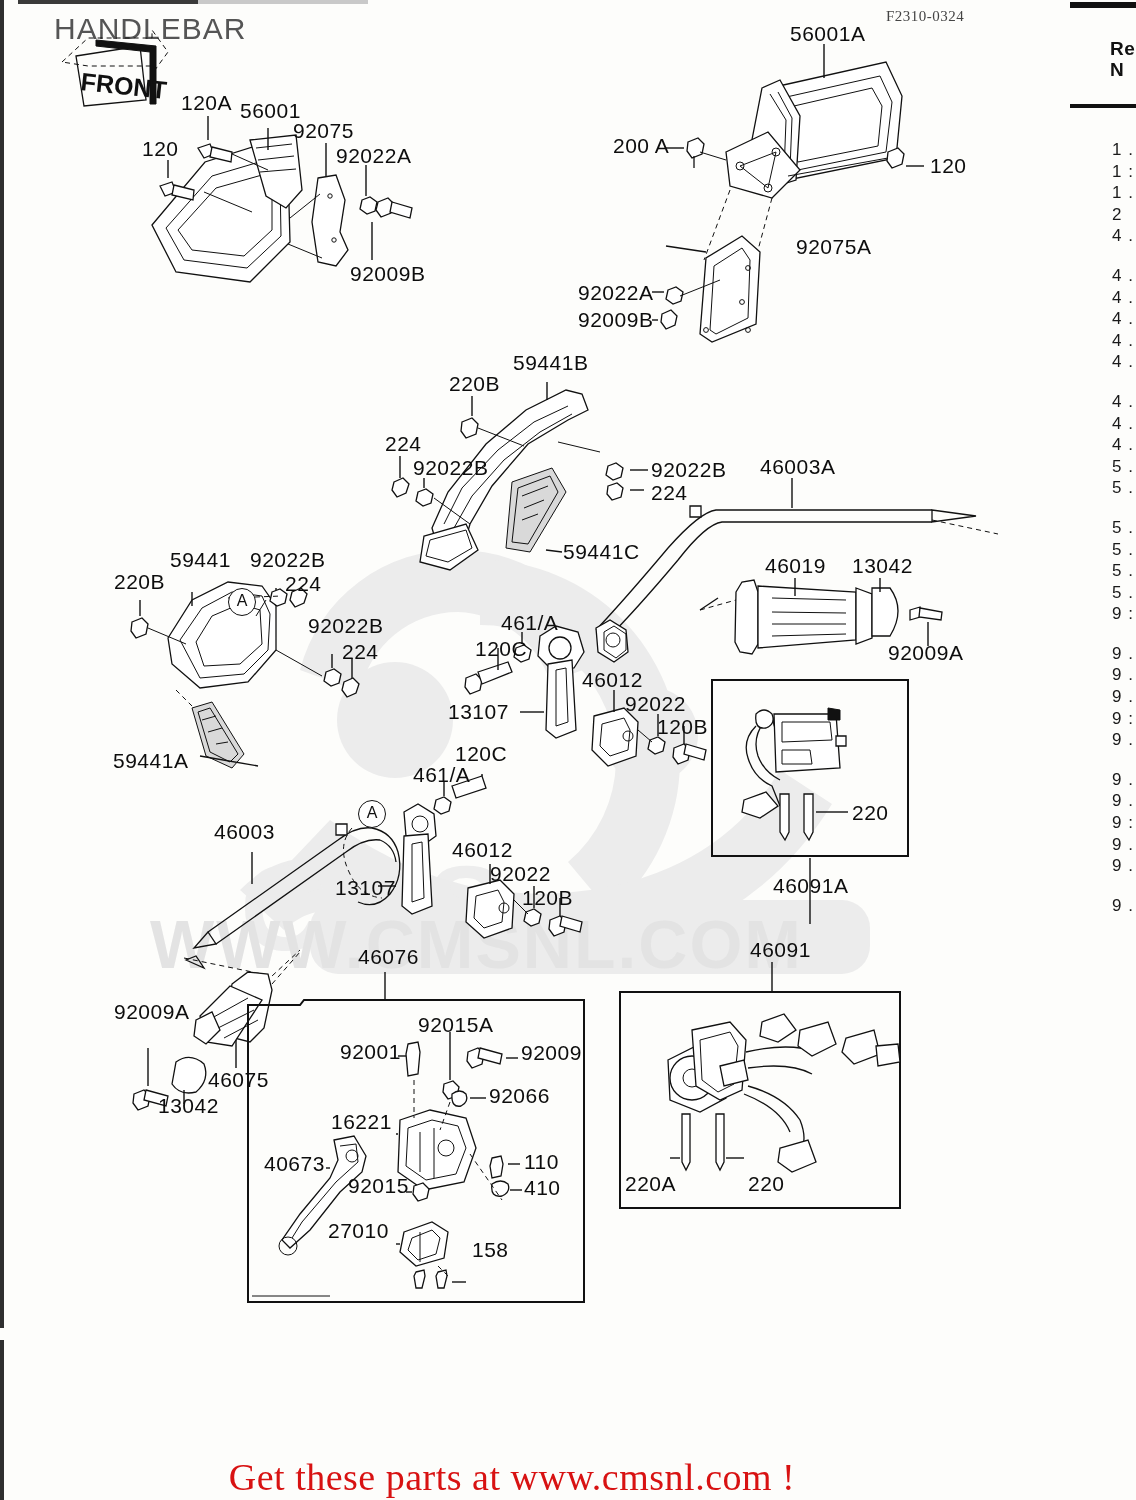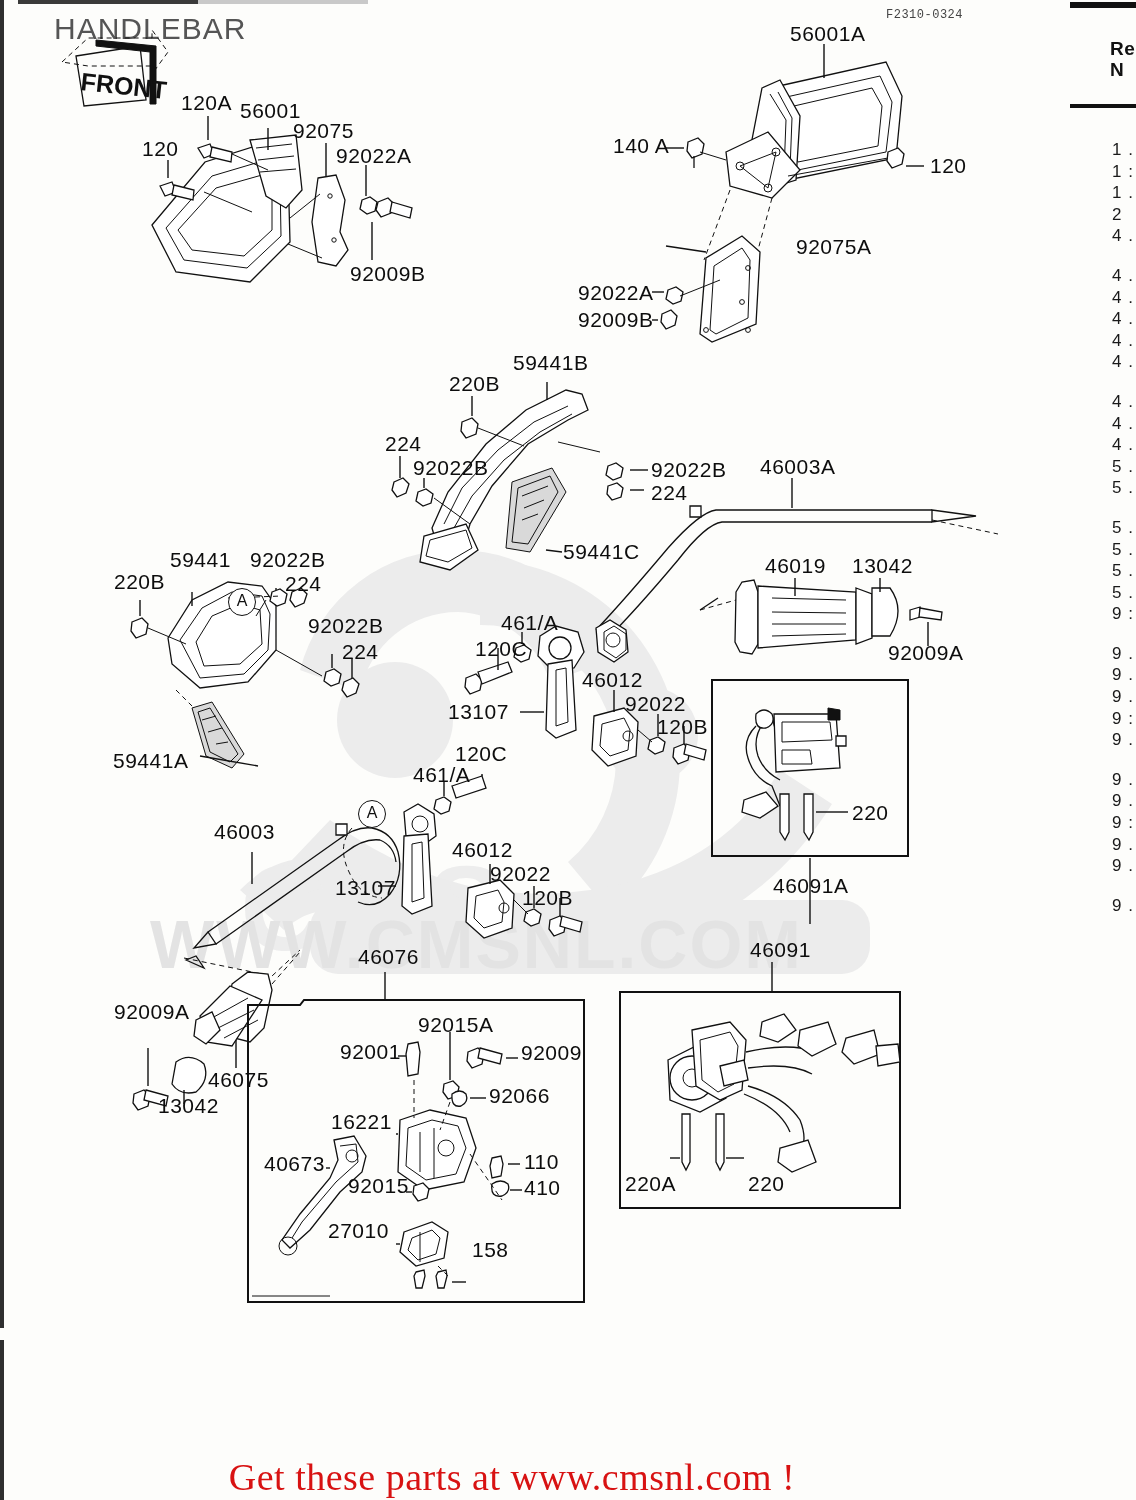--- a/index.html
+++ b/index.html
@@ -22,22 +22,22 @@
   
   .page-title{
     position:absolute;left:30px;top:12px;
     font-size:30px;letter-spacing:1px;color:#555;font-weight:400;
     font-family:"Liberation Sans", sans-serif;
     margin-left:24px;
   }
 
   
   .fiche-code{
-    position:absolute;left:886px;top:8px;font-size:12px;color:#444;
-    font-family:Liberation Mono, monospace;letter-spacing:0.5px;
+    position:absolute;left:886px;top:8px;font-size:15px;color:#444;
+    font-family:Liberation Serif, serif;letter-spacing:0.5px;
   }
 
   
   .parts-col{position:absolute;left:1066px;top:0px;width:70px;height:1060px;overflow:hidden;}
   .pc-rule{position:absolute;left:4px;width:66px;height:4px;background:#111;}
   .pc-head{
     position:absolute;left:44px;top:38px;width:120px;
     font-size:19px;font-weight:bold;color:#111;line-height:21px;letter-spacing:0.5px;
   }
   .pc-rows{position:absolute;left:46px;top:140px;width:120px;}
@@ -515,21 +515,21 @@
   </svg>
 
   <div class="lbl" style="left:142px;top:137px">120</div>
   <div class="lbl" style="left:181px;top:91px">120A</div>
   <div class="lbl" style="left:240px;top:99px">56001</div>
   <div class="lbl" style="left:293px;top:119px">92075</div>
   <div class="lbl" style="left:336px;top:144px">92022A</div>
   <div class="lbl" style="left:350px;top:262px">92009B</div>
 
   <div class="lbl" style="left:790px;top:22px">56001A</div>
-  <div class="lbl" style="left:613px;top:134px">140 A</div>
+  <div class="lbl" style="left:613px;top:134px">200 A</div>
   <div class="lbl" style="left:930px;top:154px">120</div>
   <div class="lbl" style="left:796px;top:235px">92075A</div>
   <div class="lbl" style="left:578px;top:281px">92022A</div>
   <div class="lbl" style="left:578px;top:308px">92009B</div>
 
   <div class="lbl" style="left:449px;top:372px">220B</div>
   <div class="lbl" style="left:513px;top:351px">59441B</div>
   <div class="lbl" style="left:385px;top:432px">224</div>
   <div class="lbl" style="left:413px;top:456px">92022B</div>
   <div class="lbl" style="left:651px;top:458px">92022B</div>

